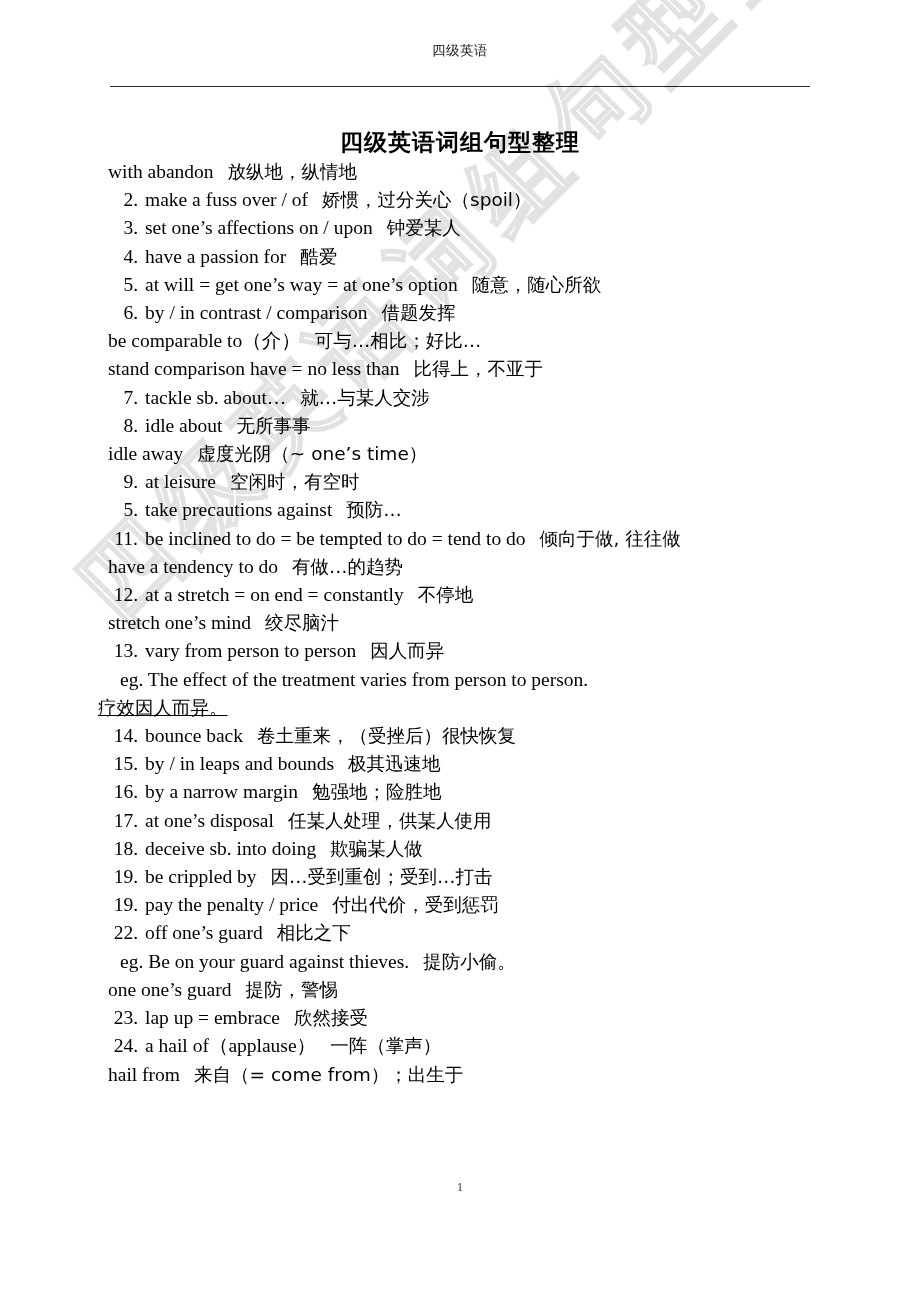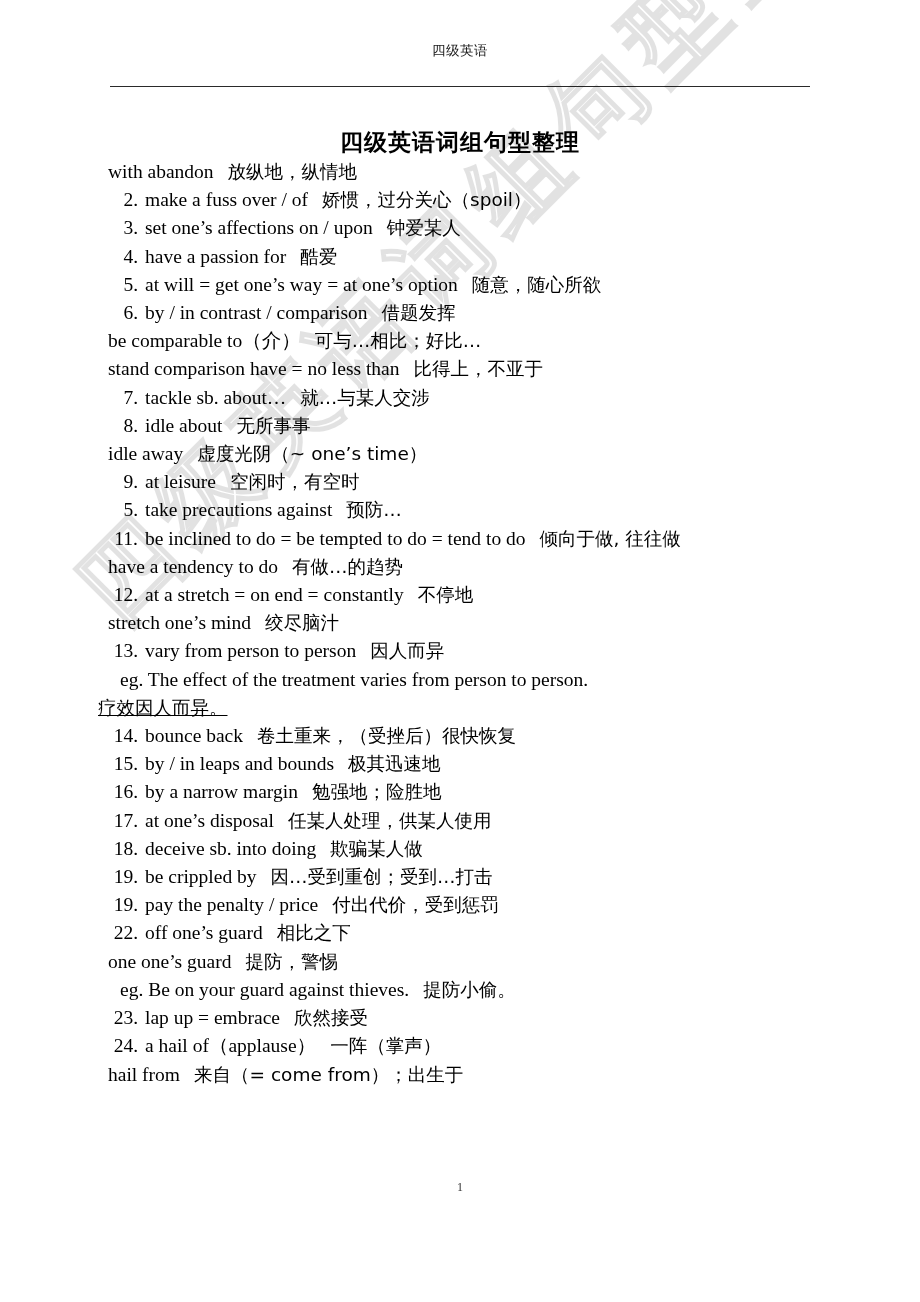--- a/index.html
+++ b/index.html
@@ -224,22 +224,22 @@
         <div class="line main"><span class="num">18.</span><span class="txt">deceive sb. into doing</span><span class="sp"></span><span class="cjk">欺骗某人做</span></div>
       </div>
       <div class="entry">
         <div class="line main"><span class="num">19.</span><span class="txt">be crippled by</span><span class="sp"></span><span class="cjk">因…受到重创；受到…打击</span></div>
       </div>
       <div class="entry">
         <div class="line main"><span class="num">19.</span><span class="txt">pay the penalty / price</span><span class="sp"></span><span class="cjk">付出代价，受到惩罚</span></div>
       </div>
       <div class="entry">
         <div class="line main"><span class="num">22.</span><span class="txt">off one’s guard</span><span class="sp"></span><span class="cjk">相比之下</span></div>
+        <div class="line eg"><span class="txt">eg. Be on your guard against thieves.</span><span class="sp"></span><span class="cjk">提防小偷。</span></div>
         <div class="line cont"><span class="txt">one one’s guard</span><span class="sp"></span><span class="cjk">提防，警惕</span></div>
-        <div class="line eg"><span class="txt">eg. Be on your guard against thieves.</span><span class="sp"></span><span class="cjk">提防小偷。</span></div>
       </div>
       <div class="entry">
         <div class="line main"><span class="num">23.</span><span class="txt">lap up = embrace</span><span class="sp"></span><span class="cjk">欣然接受</span></div>
       </div>
       <div class="entry">
         <div class="line main"><span class="num">24.</span><span class="txt">a hail of（applause）</span><span class="sp"></span><span class="cjk">一阵（掌声）</span></div>
         <div class="line cont"><span class="txt">hail from</span><span class="sp"></span><span class="cjk">来自（= come from）；出生于</span></div>
       </div>
     </div>
 

